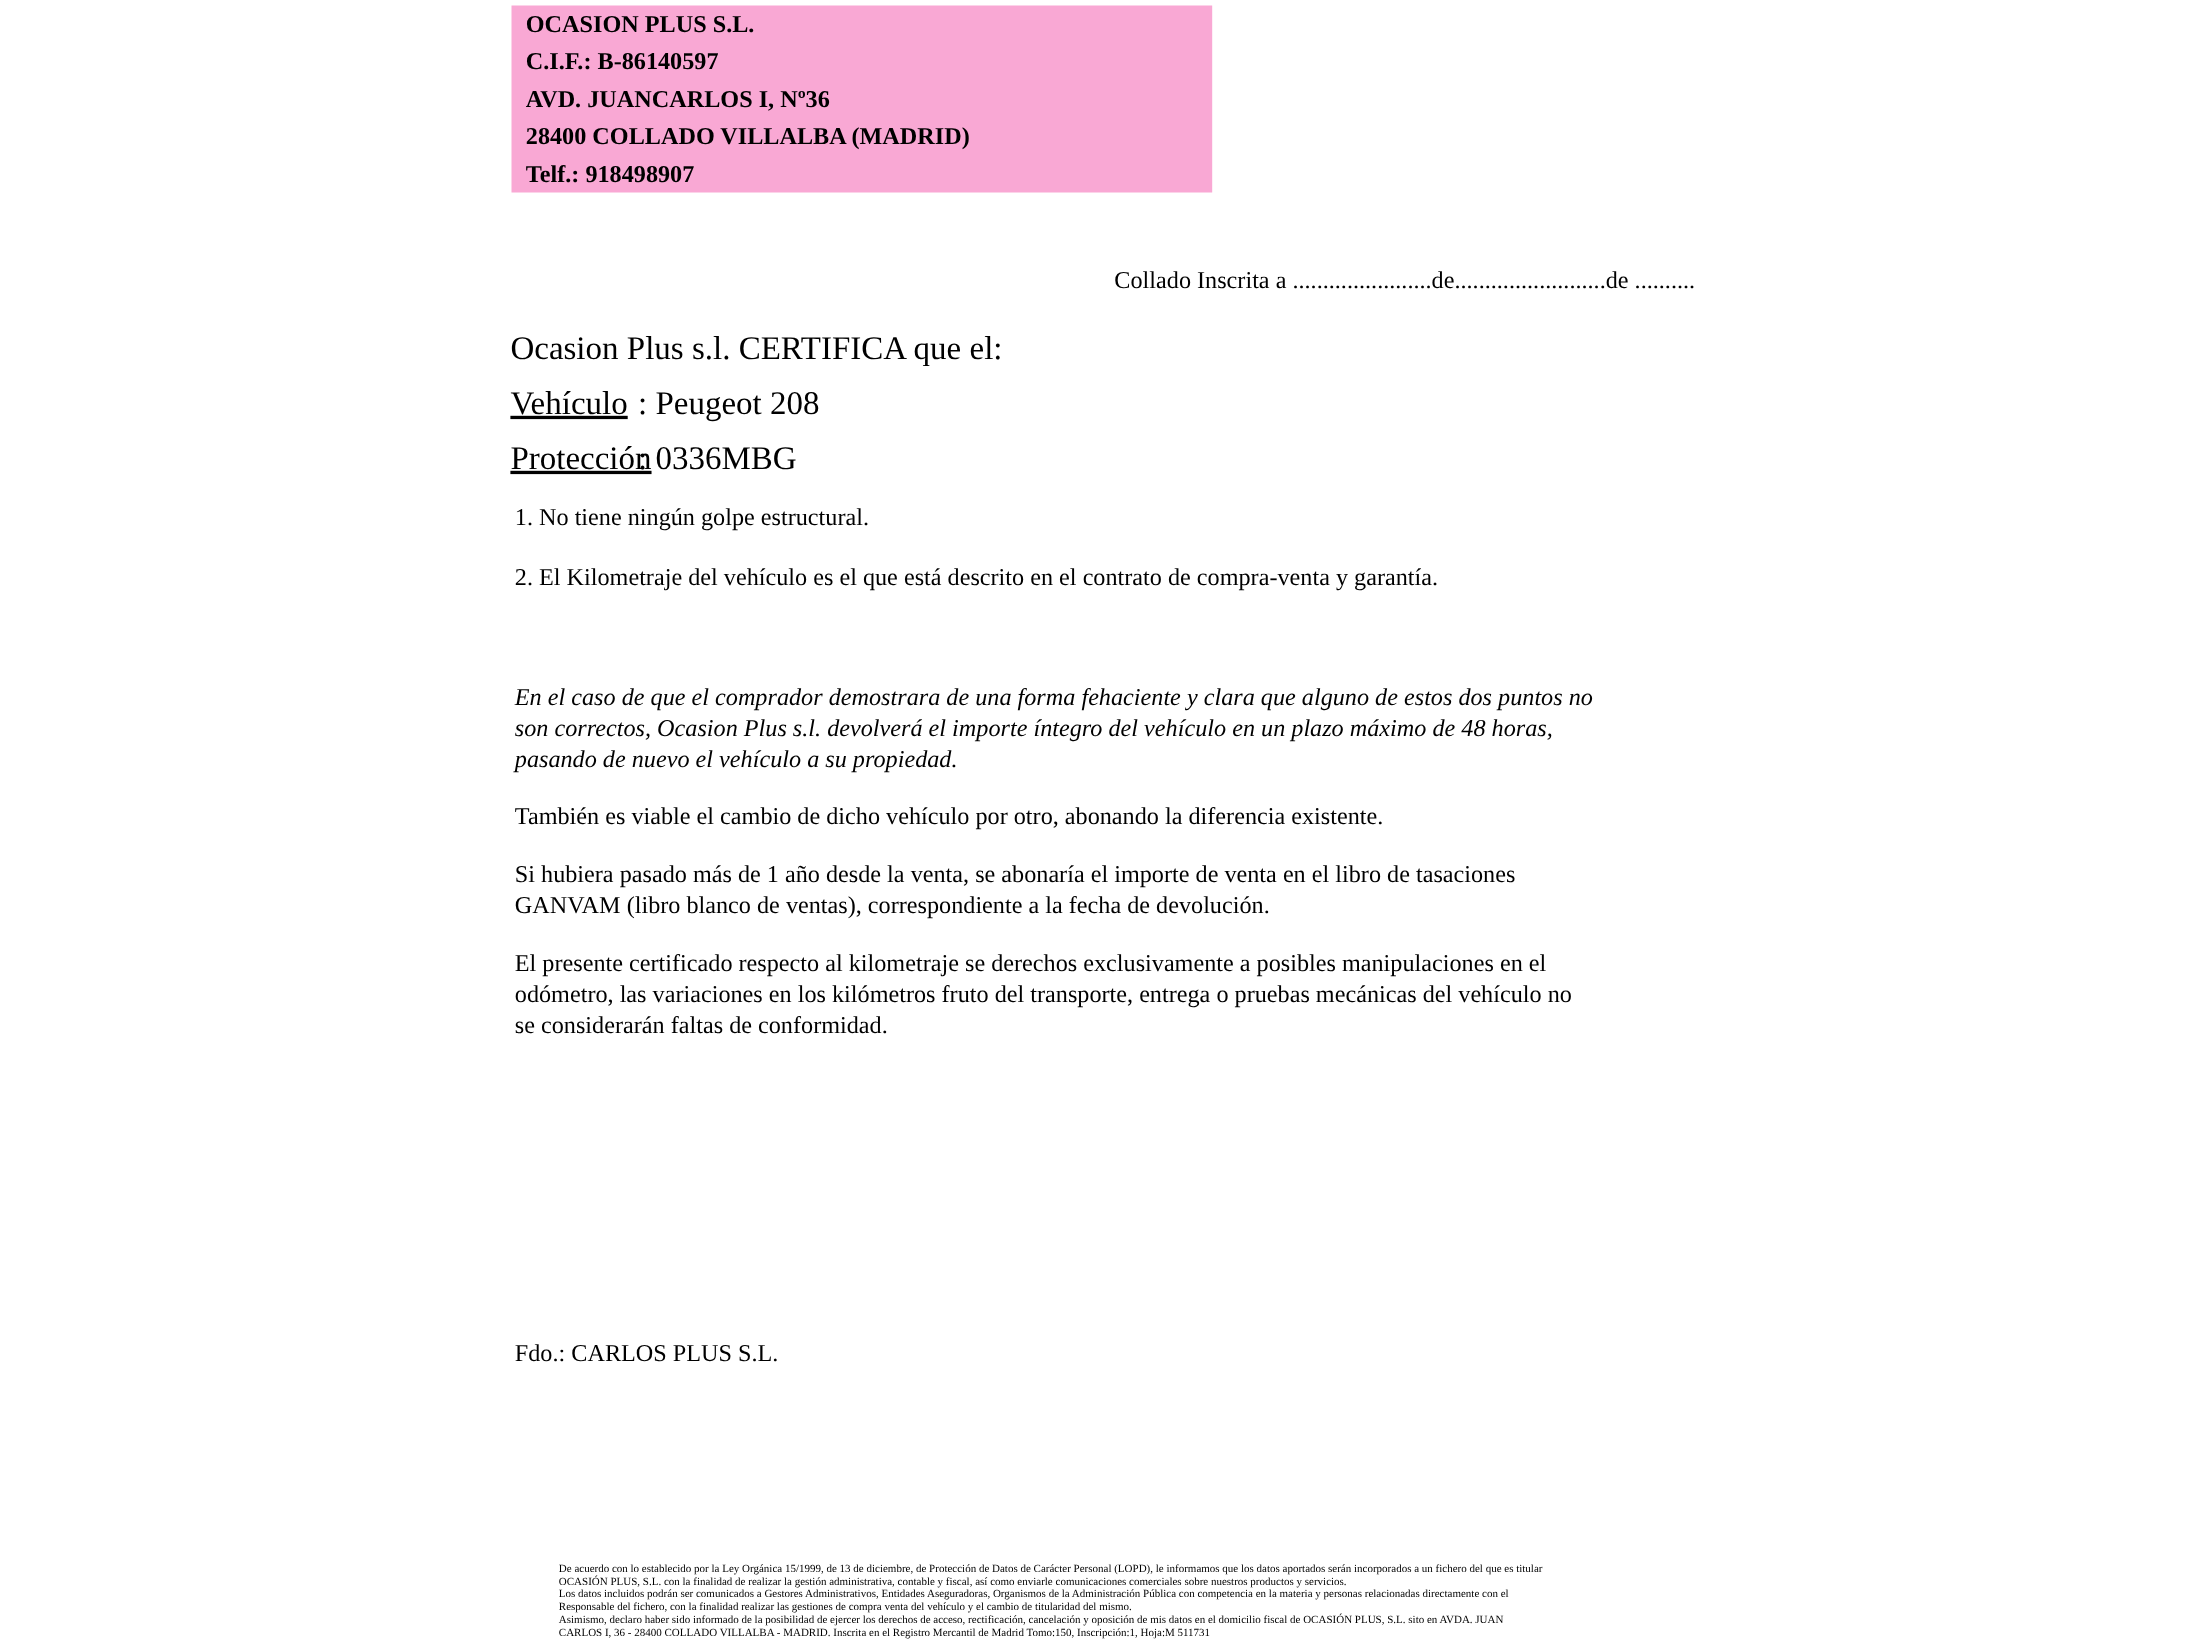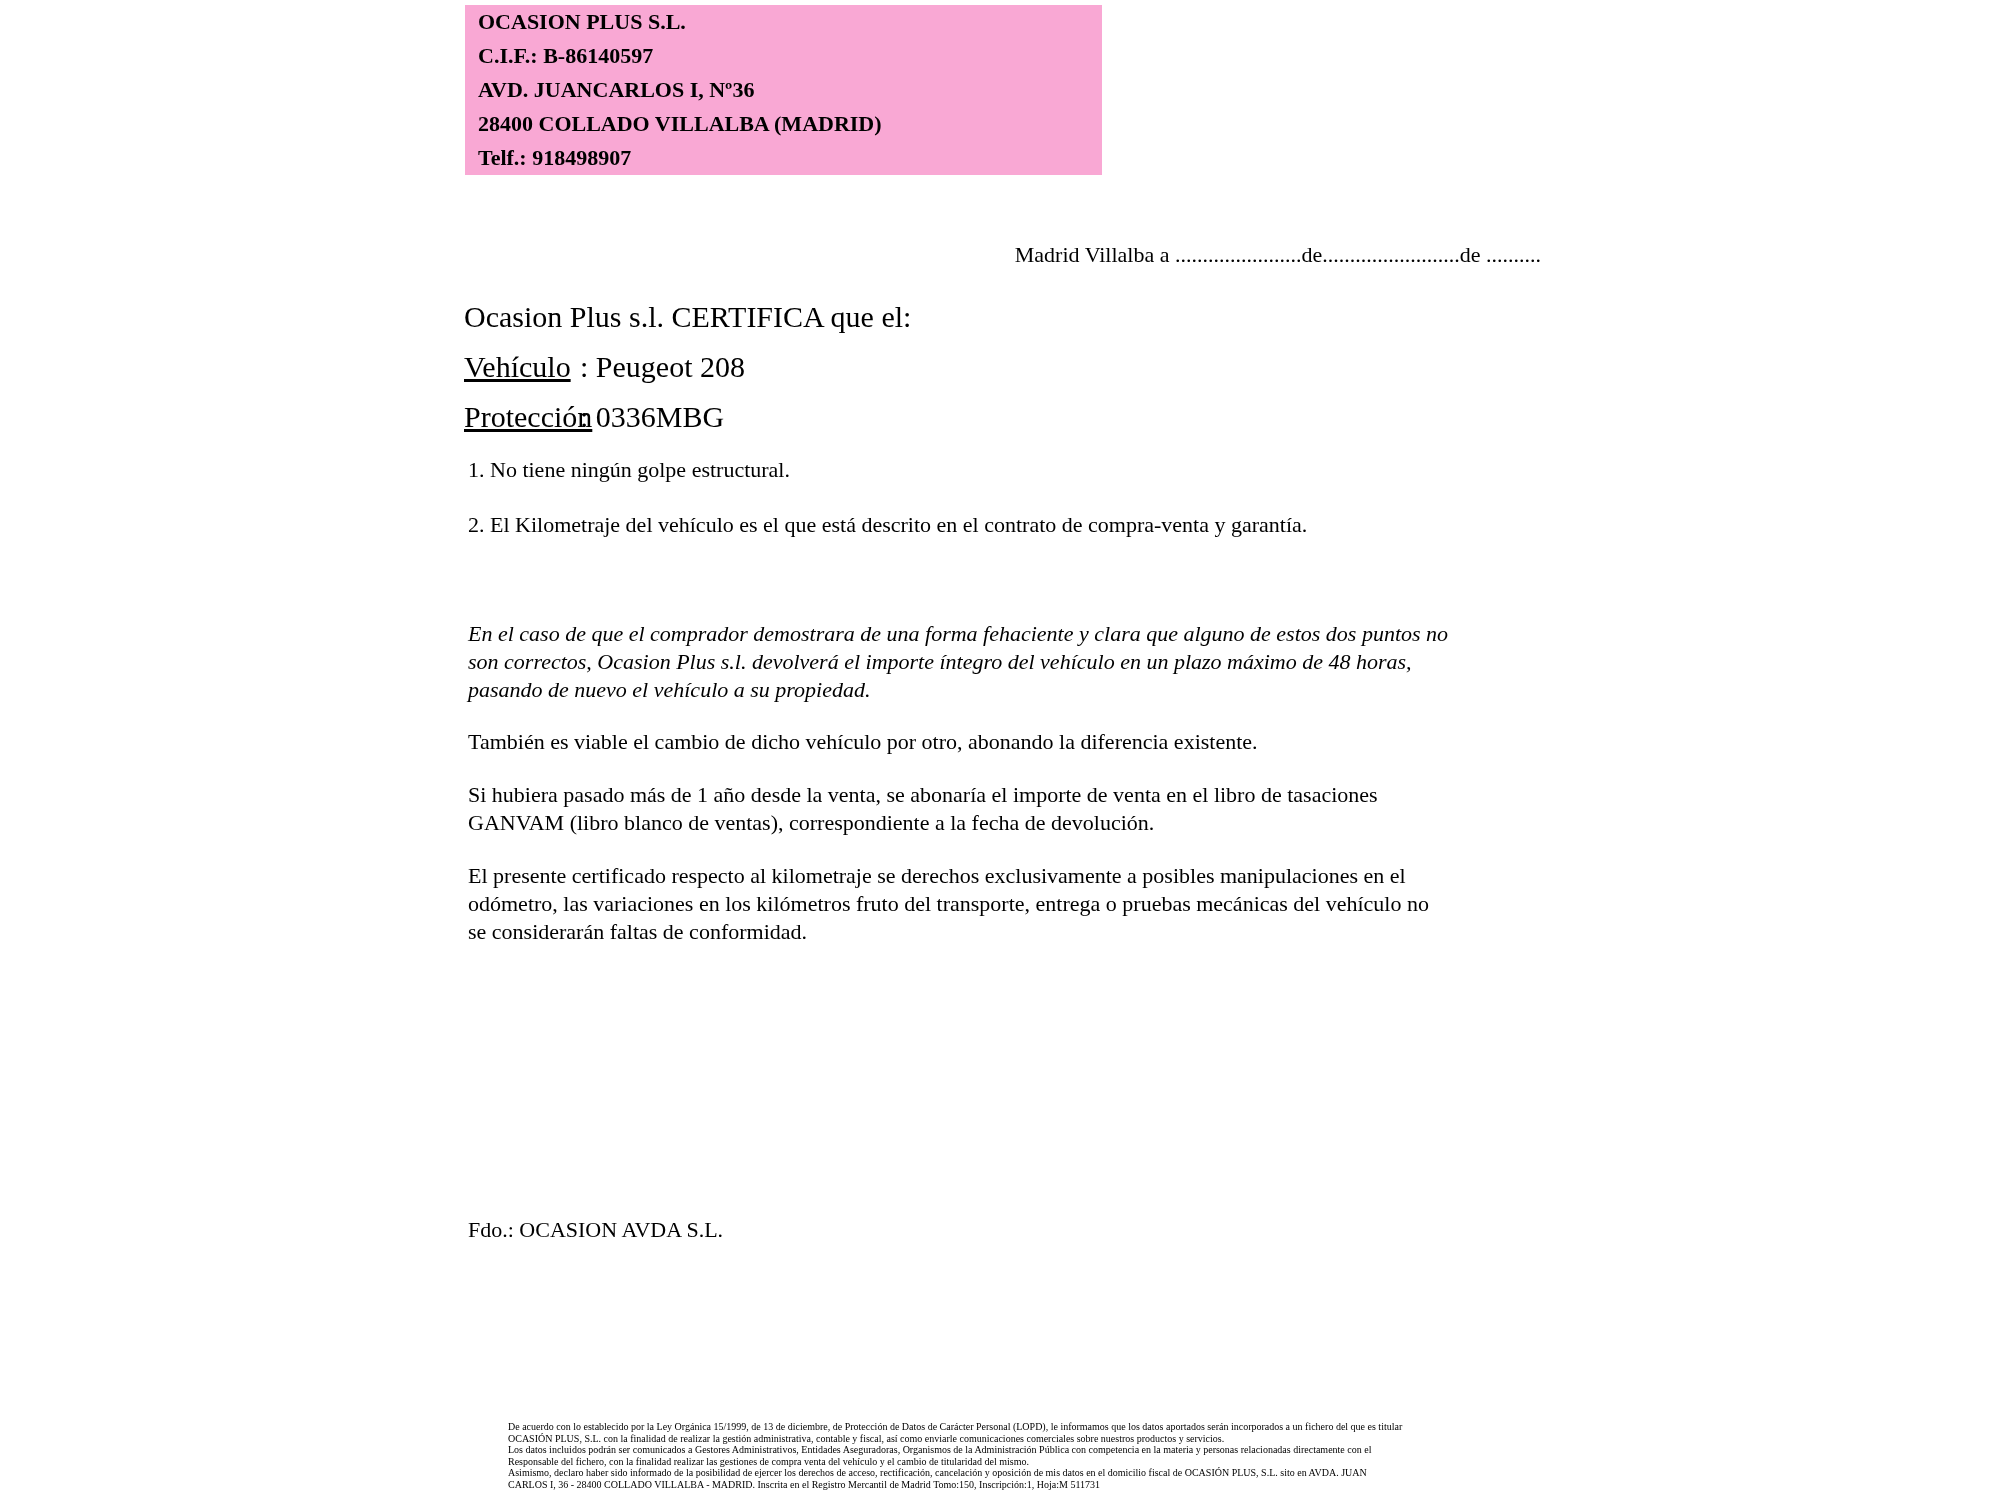--- a/index.html
+++ b/index.html
@@ -98,41 +98,41 @@
 <body>
 
 <div class="abs header-box">
   <div class="hline">OCASION PLUS S.L.</div>
   <div class="hline">C.I.F.: B-86140597</div>
   <div class="hline">AVD. JUANCARLOS I, Nº36</div>
   <div class="hline">28400 COLLADO VILLALBA (MADRID)</div>
   <div class="hline">Telf.: 918498907</div>
 </div>
 
-<div class="abs date-line">Madrid Villalba a .......................de.........................de ..........</div>
+<div class="abs date-line">Collado Inscrita a .......................de.........................de ..........</div>
 
 <div class="abs cert-block">
   <div>Ocasion Plus s.l. CERTIFICA que el:</div>
   <div><span class="cert-label">Vehículo</span><span>: Peugeot 208</span></div>
   <div><span class="cert-label">Protección</span><span>: 0336MBG</span></div>
 </div>
 
 <div class="abs para p-point1">1. No tiene ningún golpe estructural.</div>
 <div class="abs para p-point2">2. El Kilometraje del vehículo es el que está descrito en el contrato de compra-venta y garantía.</div>
 
 <div class="abs para p-body1">En el caso de que el comprador demostrara de una forma fehaciente y clara que alguno de estos dos puntos no
 son correctos, Ocasion Plus s.l. devolverá el importe íntegro del vehículo en un plazo máximo de 48 horas,
 pasando de nuevo el vehículo a su propiedad.</div>
 <div class="abs para p-body2">También es viable el cambio de dicho vehículo por otro, abonando la diferencia existente.</div>
 <div class="abs para p-body3">Si hubiera pasado más de 1 año desde la venta, se abonaría el importe de venta en el libro de tasaciones
 GANVAM (libro blanco de ventas), correspondiente a la fecha de devolución.</div>
 <div class="abs para p-body4">El presente certificado respecto al kilometraje se derechos exclusivamente a posibles manipulaciones en el
 odómetro, las variaciones en los kilómetros fruto del transporte, entrega o pruebas mecánicas del vehículo no
 se considerarán faltas de conformidad.</div>
 
-<div class="abs signature">Fdo.: OCASION AVDA S.L.</div>
+<div class="abs signature">Fdo.: CARLOS PLUS S.L.</div>
 
 <div class="abs legal">De acuerdo con lo establecido por la Ley Orgánica 15/1999, de 13 de diciembre, de Protección de Datos de Carácter Personal (LOPD), le informamos que los datos aportados serán incorporados a un fichero del que es titular
 OCASIÓN PLUS, S.L. con la finalidad de realizar la gestión administrativa, contable y fiscal, así como enviarle comunicaciones comerciales sobre nuestros productos y servicios.
 Los datos incluidos podrán ser comunicados a Gestores Administrativos, Entidades Aseguradoras, Organismos de la Administración Pública con competencia en la materia y personas relacionadas directamente con el
 Responsable del fichero, con la finalidad realizar las gestiones de compra venta del vehículo y el cambio de titularidad del mismo.
 Asimismo, declaro haber sido informado de la posibilidad de ejercer los derechos de acceso, rectificación, cancelación y oposición de mis datos en el domicilio fiscal de OCASIÓN PLUS, S.L. sito en AVDA. JUAN
 CARLOS I, 36 - 28400 COLLADO VILLALBA - MADRID. Inscrita en el Registro Mercantil de Madrid Tomo:150, Inscripción:1, Hoja:M 511731</div>
 
 </body></html>

